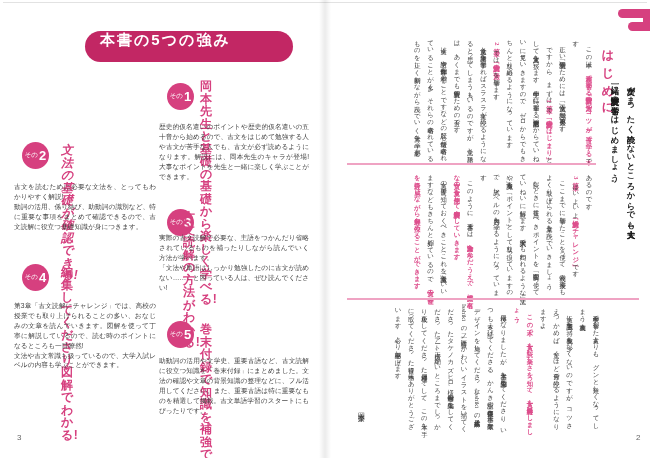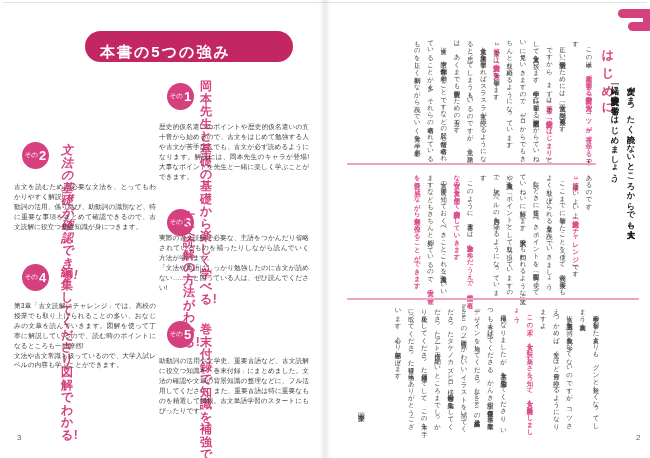--- a/index.html
+++ b/index.html
@@ -12,21 +12,21 @@
   *{margin:0;padding:0;box-sizing:border-box;}
   html,body{background:#efefef;}
   .spread{position:relative;width:650px;height:458px;background:#fff;overflow:hidden;
           font-family:"Liberation Sans",sans-serif;color:var(--body-ink);}
   .spread::before{content:"";position:absolute;top:2px;left:3px;right:3px;height:1px;background:#e2e2e2;}
   .gutter{position:absolute;left:319px;top:0;width:12px;height:100%;
           background:linear-gradient(90deg,rgba(0,0,0,0) 0%,rgba(0,0,0,0.08) 50%,rgba(0,0,0,0) 100%);}
 
   
   .banner{position:absolute;left:85px;top:31px;width:208px;height:31px;background:var(--magenta-dark);
-          border-radius:16px;color:#fff;display:flex;align-items:flex-end;padding-left:15px;
+          border-radius:16px;color:#fff;display:flex;align-items:flex-start;padding-left:15px;
           font-weight:bold;font-size:15px;letter-spacing:2px;}
   .item{position:absolute;}
   .badge{position:absolute;width:27px;height:27px;border-radius:50%;background:var(--magenta);
          color:#fff;display:flex;align-items:center;justify-content:center;gap:1px;}
   .badge .pre{font-size:6.5px;}
   .badge .num{font-size:13px;font-weight:bold;}
   .heading{position:absolute;color:var(--magenta);font-weight:bold;font-size:12px;
            line-height:12.5px;white-space:pre-line;letter-spacing:0.5px;}
   .ibody{position:absolute;font-size:6.7px;line-height:9.9px;text-align:justify;color:var(--body-ink);}
   .ibody p{margin:0;}

